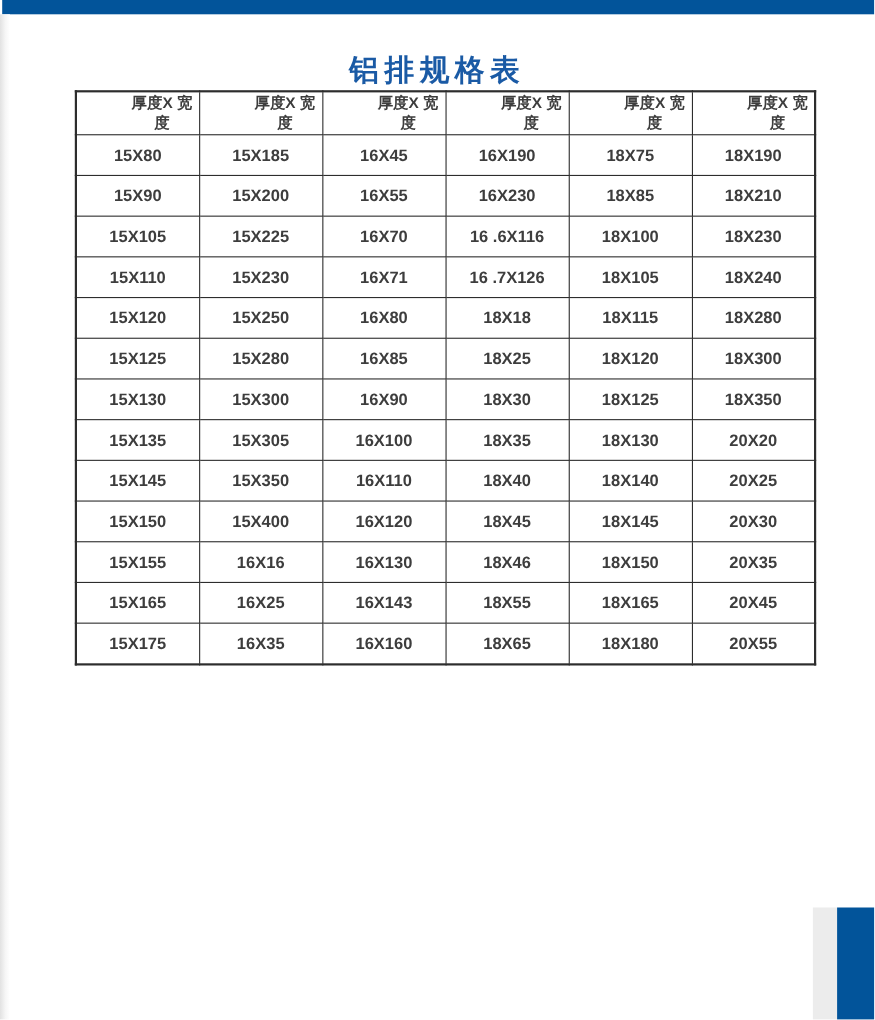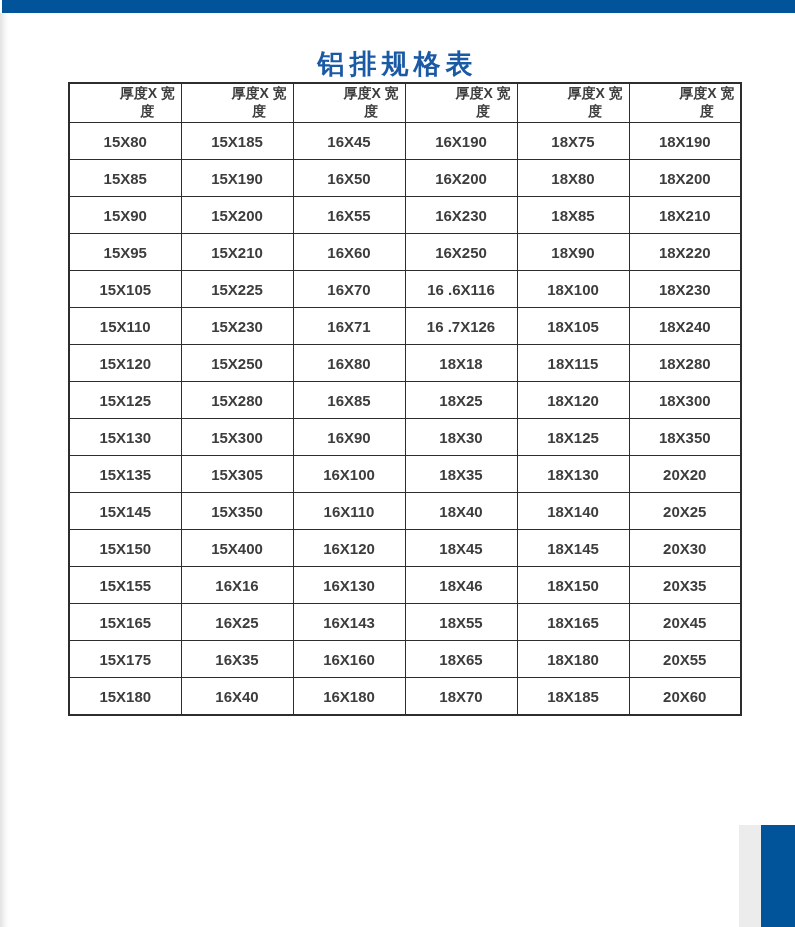--- a/index.html
+++ b/index.html
@@ -112,44 +112,28 @@
     <tbody id="body-rows">
         <tr>
           <td>15X80</td>
           <td>15X185</td>
           <td>16X45</td>
           <td>16X190</td>
           <td>18X75</td>
           <td>18X190</td>
         </tr>
         <tr>
-          <td>15X85</td>
-          <td>15X190</td>
-          <td>16X50</td>
-          <td>16X200</td>
-          <td>18X80</td>
-          <td>18X200</td>
-        </tr>
-        <tr>
           <td>15X90</td>
           <td>15X200</td>
           <td>16X55</td>
           <td>16X230</td>
           <td>18X85</td>
           <td>18X210</td>
         </tr>
         <tr>
-          <td>15X95</td>
-          <td>15X210</td>
-          <td>16X60</td>
-          <td>16X250</td>
-          <td>18X90</td>
-          <td>18X220</td>
-        </tr>
-        <tr>
           <td>15X105</td>
           <td>15X225</td>
           <td>16X70</td>
           <td>16 .6X116</td>
           <td>18X100</td>
           <td>18X230</td>
         </tr>
         <tr>
           <td>15X110</td>
           <td>15X230</td>
@@ -223,26 +207,18 @@
           <td>20X45</td>
         </tr>
         <tr>
           <td>15X175</td>
           <td>16X35</td>
           <td>16X160</td>
           <td>18X65</td>
           <td>18X180</td>
           <td>20X55</td>
         </tr>
-        <tr>
-          <td>15X180</td>
-          <td>16X40</td>
-          <td>16X180</td>
-          <td>18X70</td>
-          <td>18X185</td>
-          <td>20X60</td>
-        </tr>
       </tbody>
   </table>
 
   <div class="corner-gray"></div>
   <div class="corner-blue"></div>
 </div>
 
 </body></html>

